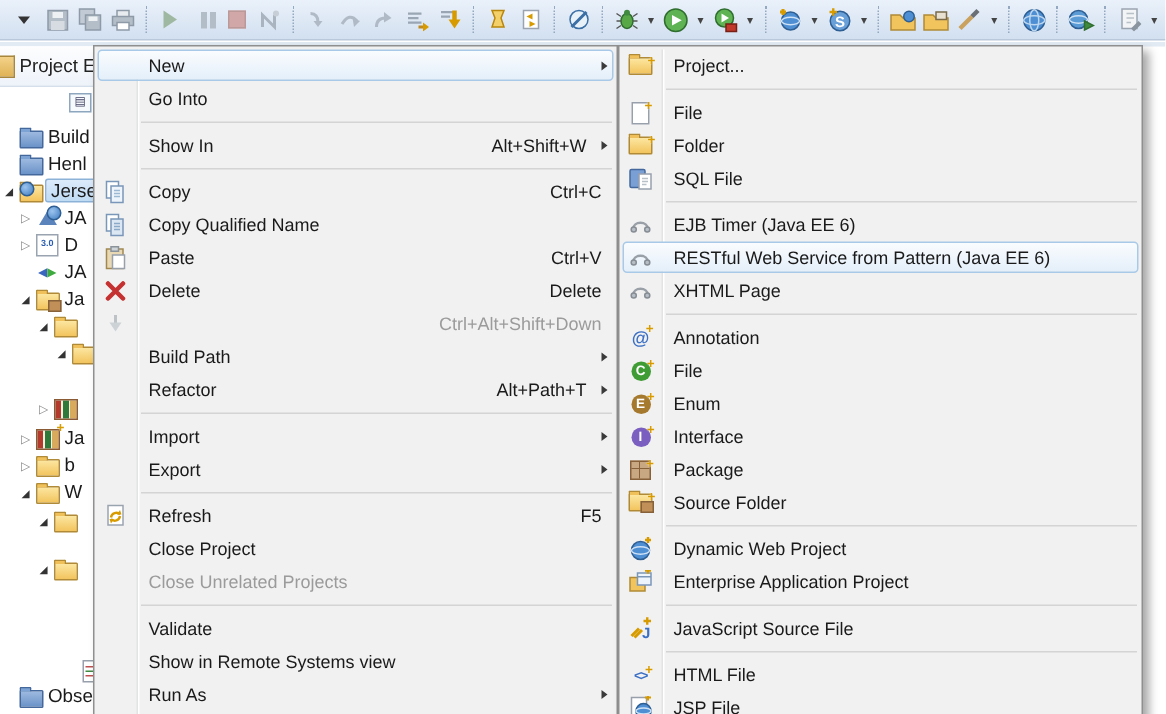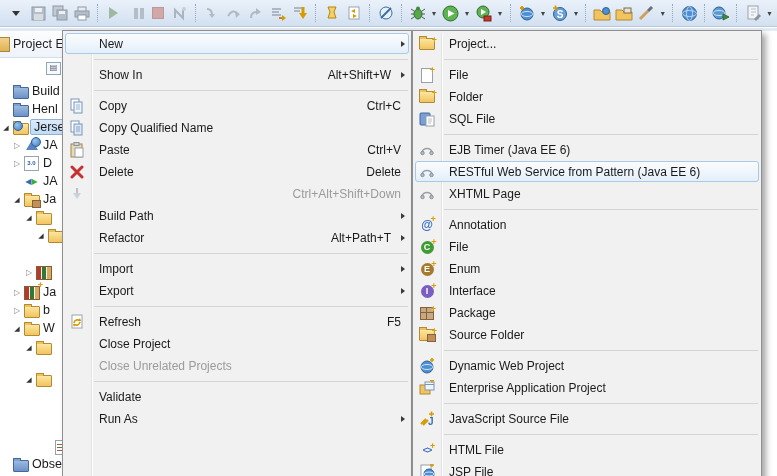--- a/index.html
+++ b/index.html
@@ -438,20 +438,23 @@
 </div>
 
 <div class="menu" style="left:62px;top:30px;width:350px;height:460px">
   <div class="gutter"></div>
 
   <div class="mi">
       <span class="hl"></span>
       <span class="mlabel">New</span>
       <span class="marrow"></span>
     </div>
+  <div class="mi">
+      <span class="mlabel">Go Into</span>
+    </div>
   <div class="msep">
       <i></i>
     </div>
   <div class="mi">
       <span class="mlabel">Show In</span>
       <span class="msc">Alt+Shift+W</span>
       <span class="marrow"></span>
     </div>
   <div class="msep">
       <i></i>
@@ -548,20 +551,23 @@
   <div class="mi disabled">
       <span class="mlabel">Close Unrelated Projects</span>
     </div>
   <div class="msep">
       <i></i>
     </div>
   <div class="mi">
       <span class="mlabel">Validate</span>
     </div>
   <div class="mi">
+      <span class="mlabel">Show in Remote Systems view</span>
+    </div>
+  <div class="mi">
       <span class="mlabel">Run As</span>
       <span class="marrow"></span>
     </div>
   <div class="mi"></div>
 </div>
 
 <div class="menu" style="left:412px;top:30px;width:350px;height:460px">
   <div class="gutter"></div>
 
   <div class="mi noarrow">

